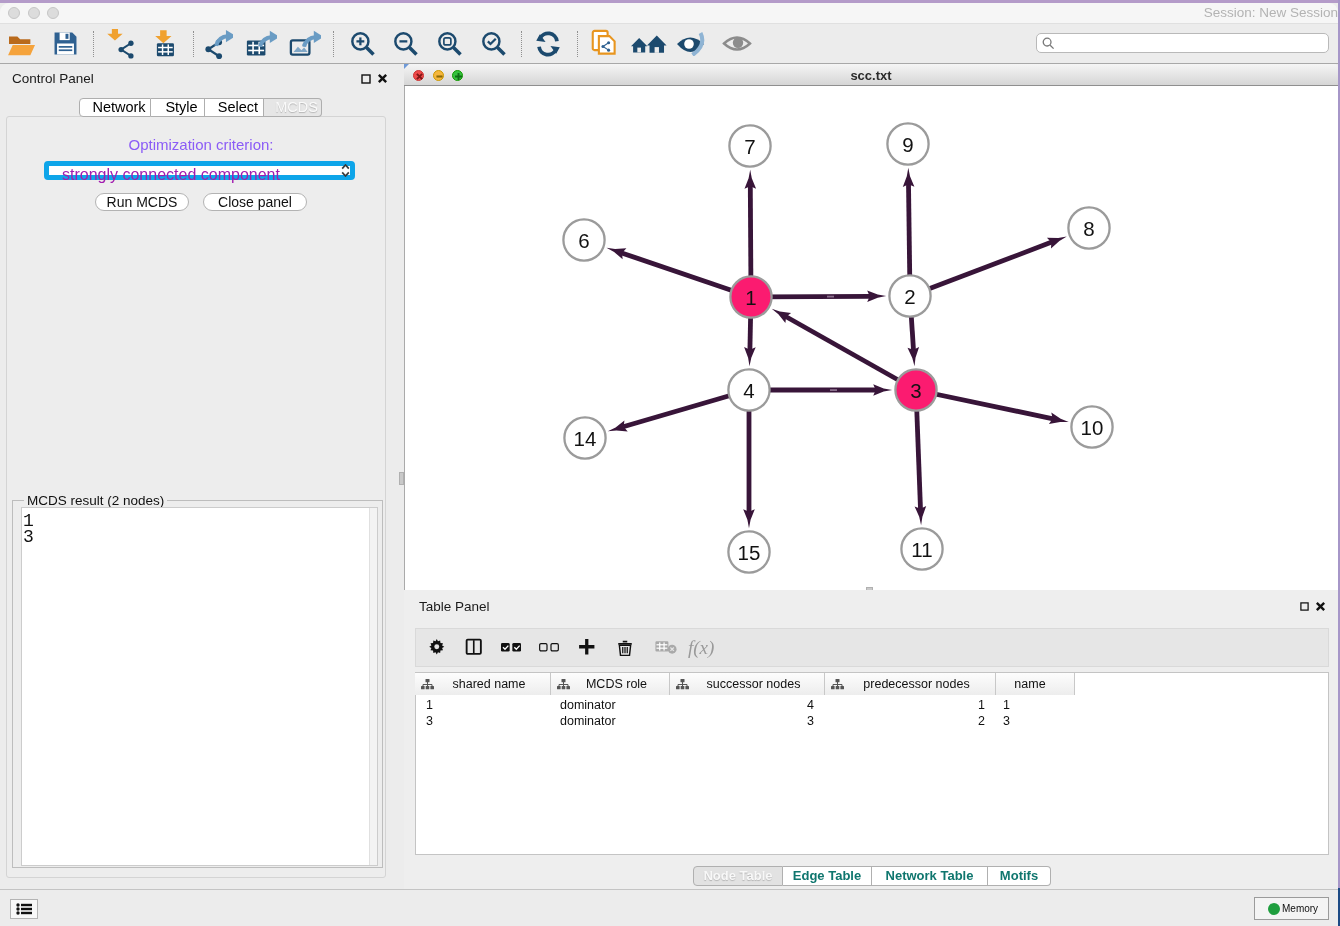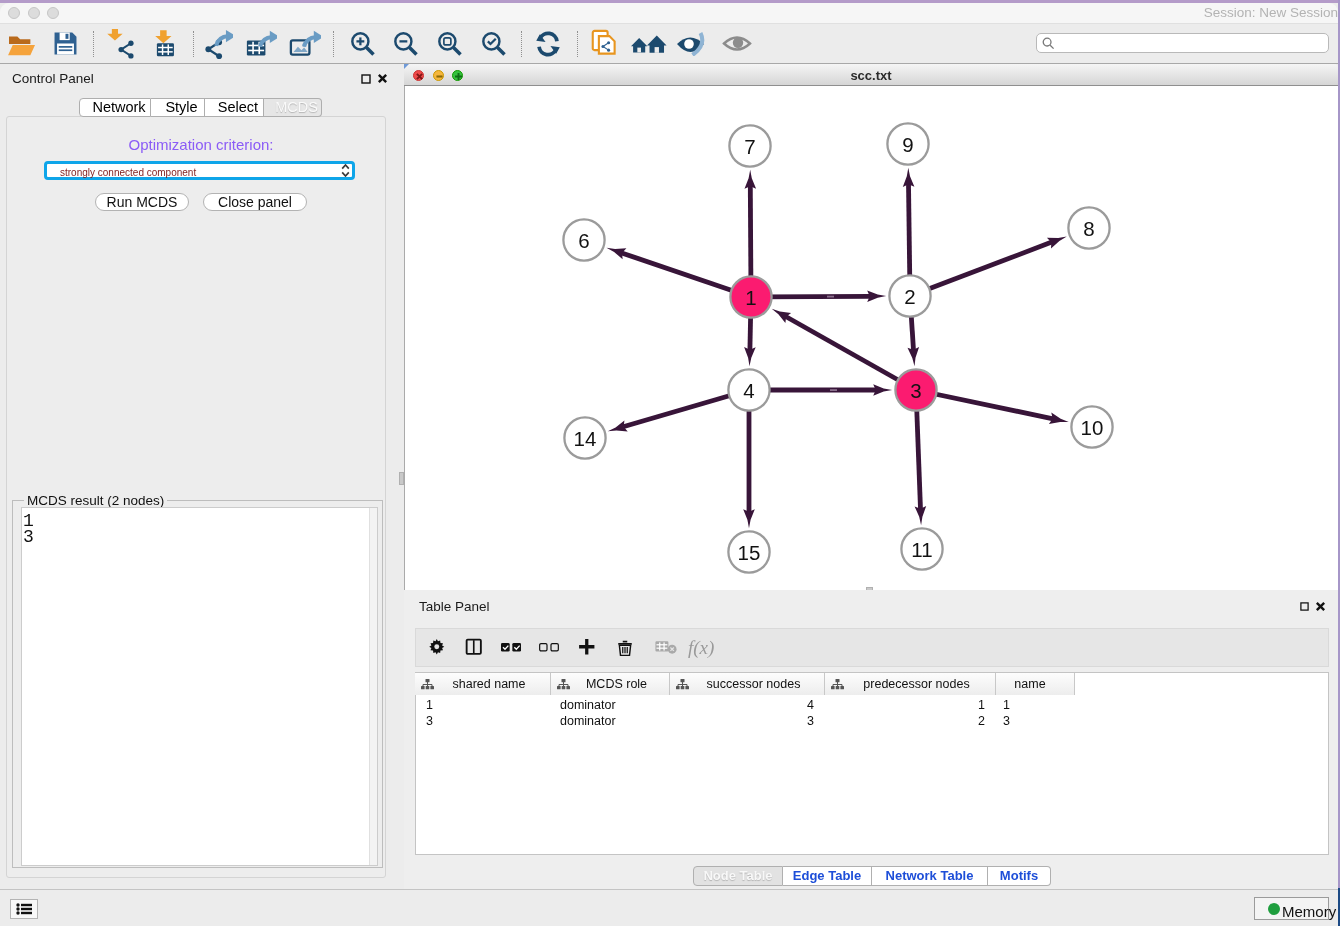--- a/index.html
+++ b/index.html
@@ -20,22 +20,22 @@
 #cpanel-title { position:absolute; left:12px; top:71px; font-size:13.5px; color:#1a1a1a; }
 .tab { position:absolute; top:98px; height:19px; background:#fff;
   border:1px solid #aeaeae; color:#000; font-size:14.5px; text-align:center;
   line-height:17px;padding-left:8px; }
 .tabsel { background:#e6e6e6; color:#fafafa; text-shadow:0 1px 1px #b4b4b4; }
 #tabcontent { position:absolute; left:6px; top:116px; width:380px; height:762px;
   background:#ededed; border:1px solid #d4d4d4; border-radius:3px; }
 #optlabel { position:absolute; left:2px; top:136px; width:398px; text-align:center;
   font-size:15px; color:#8b5cf6; }
 #combo { position:absolute; left:44px; top:161px; width:311px; height:19px;
-  background:#fff; border:3px solid #0ea5e9; border-radius:4px;
-  font-size:10px; color:#7f1d1d; line-height:17px; padding-left:13px; }
+  background:#fff; border:5px solid #0ea5e9; border-radius:4px;
+  font-size:16px; color:#a21caf; line-height:17px; padding-left:13px; }
 .btn { position:absolute; top:193px; height:18px; background:#fff;
   border:1px solid #b3b3b3; border-radius:9px; font-size:14px; color:#111;
   text-align:center; line-height:16px; }
 #fieldset { position:absolute; left:12px; top:500px; width:371px; height:368px;
   border:1px solid #bdbdbd; }
 #legend { position:absolute; left:24px; top:493px; background:#ededed;
   padding:0 3px; font-size:13.5px; color:#111; }
 #resultbox { position:absolute; left:21px; top:507px; width:357px; height:359px;
   background:#fff; border:1px solid #cccccc; font-size:18px; color:#111;
   font-family:'Liberation Mono',monospace;
@@ -55,26 +55,26 @@
 #tptoolbar { position:absolute; left:415px; top:628px; width:914px; height:39px;
   background:#e6e6e6; border:1px solid #d9d9d9; }
 #ttable { position:absolute; left:415px; top:672px; width:914px; height:183px;
   background:#fff; border:1px solid #c4c4c4; }
 .hcell { position:absolute; top:673px; height:22px; background:linear-gradient(#fdfdfd,#ededed);
   border-right:1px solid #c8c8c8; font-size:12.5px; color:#111;
   display:flex; align-items:center; }
 .trow { position:absolute; left:0; width:1329px; height:16px; font-size:12.5px; color:#111; }
 .trow span { position:absolute; top:1px; }
 .btab { position:absolute; top:866px; height:20px; background:#fff;
-  border:1px solid #b0b0b0; font-size:13px; font-weight:bold; color:#1d4ed8;
+  border:1px solid #b0b0b0; font-size:13px; font-weight:bold; color:#0f766e;
   text-align:center; line-height:18px; }
 #statusbar { position:absolute; left:0; top:889px; width:1338px; height:37px;
   background:#ececec; border-top:1px solid #c4c4c4; }
 #membtn { position:absolute; left:1254px; top:897px; width:75px; height:23px;
-  background:#f4f4f4; border:1px solid #9b9b9b; font-size:15px; color:#111; }
+  background:#f4f4f4; border:1px solid #9b9b9b; font-size:10px; color:#111; }
 </style></head>
 <body>
 <div class="abs" style="left:0;top:0;width:1340px;height:3px;background:#b49bc9"></div>
 <div class="abs" style="left:1338px;top:0;width:2px;height:888px;background:#a696c8"></div>
 <div class="abs" style="left:1338px;top:888px;width:2px;height:38px;background:#1c4a85"></div>
 <div class="abs" style="left:0;top:921px;width:6px;height:5px;background:linear-gradient(45deg,#2d62a8 45%,#ececec 50%)"></div>
 <div class="abs" style="left:1327px;top:919px;width:11px;height:7px;background:linear-gradient(315deg,#2d62a8 40%,#ececec 46%)"></div>
 
 <div id="titlebar"></div>
 <div class="tl" style="left:8px"></div>

